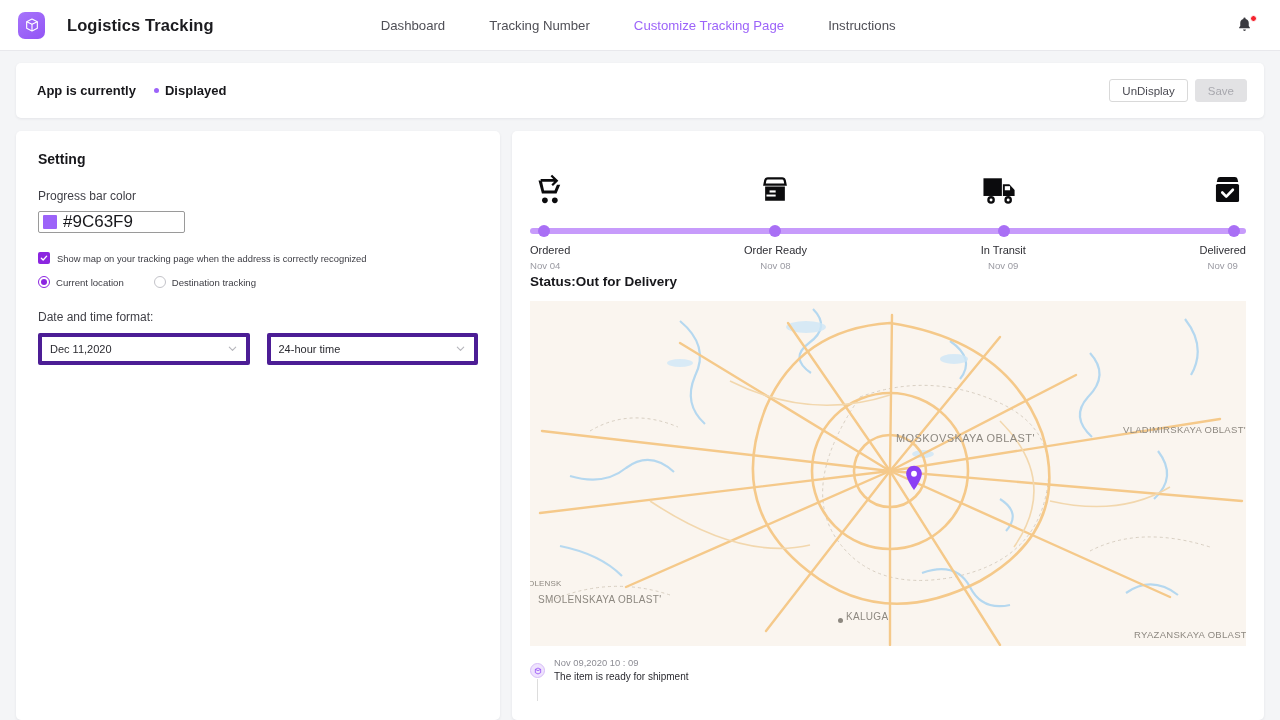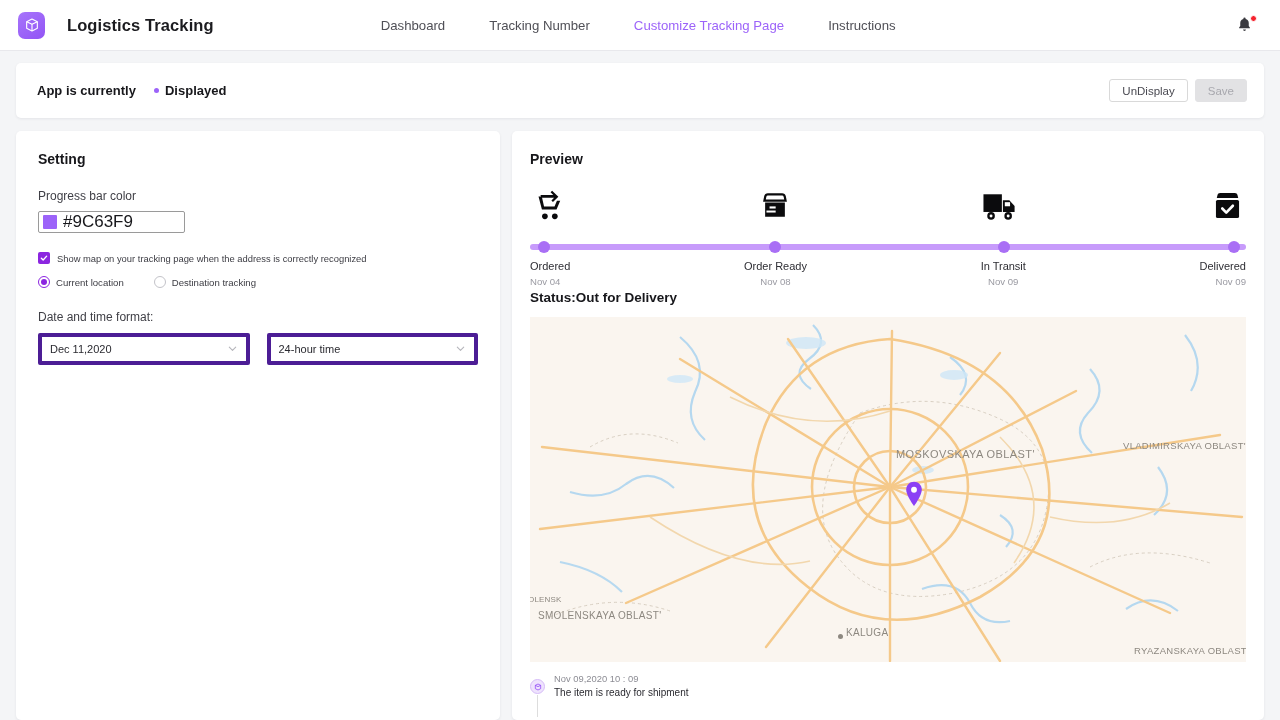--- a/index.html
+++ b/index.html
@@ -132,21 +132,21 @@
     position: relative; margin-top: 17px; height: 6px;
     background: #C79BFB; border-radius: 3px;
   }
   .track-node {
     position: absolute; top: -3px; width: 12px; height: 12px;
     border-radius: 50%; background: #A96FF5;
   }
   .track-labels { display: flex; justify-content: space-between; margin-top: 10px; }
   .track-step { display: flex; flex-direction: column; }
   .track-step.s0 { align-items: flex-start; }
-  .track-step.s3 { align-items: flex-end; }
+  .track-step.s3 { align-items: center; }
   .track-step.mid { align-items: center; }
   .step-name { font-size: 11px; color: #2e2e34; }
   .step-date { font-size: 9.6px; color: #9a9aa2; margin-top: 4px; }
 
   .status-line { margin-top: 6px; font-size: 13.5px; font-weight: bold; color: #17171b; }
 
   
   .map {
     margin-top: 12px; width: 716px; height: 345px;
     background: #faf5ef; position: relative; overflow: hidden;
@@ -266,21 +266,20 @@
         <span class="select-arrow">
           <svg width="11" height="11" viewBox="0 0 24 24" fill="none" stroke="#b5b5bb" stroke-width="2.4" stroke-linecap="round" stroke-linejoin="round">
               <path d="M5 9l7 7 7-7"></path>
             </svg>
         </span>
       </div>
     </div>
   </div>
 
   <div class="panel panel-preview">
-    <div class="panel-title">Preview</div>
 
     <div class="tracker">
       <div class="track-icons">
         <span>
           <svg width="36" height="34" viewBox="0 0 24 24" fill="#0b0b0d">
             <path d="M13.5 1.2l-1.1 1.1 1.9 1.9H5.3l.5 2h9.1l-1.9 1.9 1.1 1.1 3.8-3.8-4.4-4.2z"></path>
             <path d="M1.6 5.3h2.3l2.4 9.1h10.3l2.6-6.1h-2.3l-1.7 4.1H7.8L6.2 5.3H1.6z"></path>
             <circle cx="8.4" cy="19.3" r="2"></circle>
               <circle cx="15.4" cy="19.3" r="2"></circle>
           </svg>

